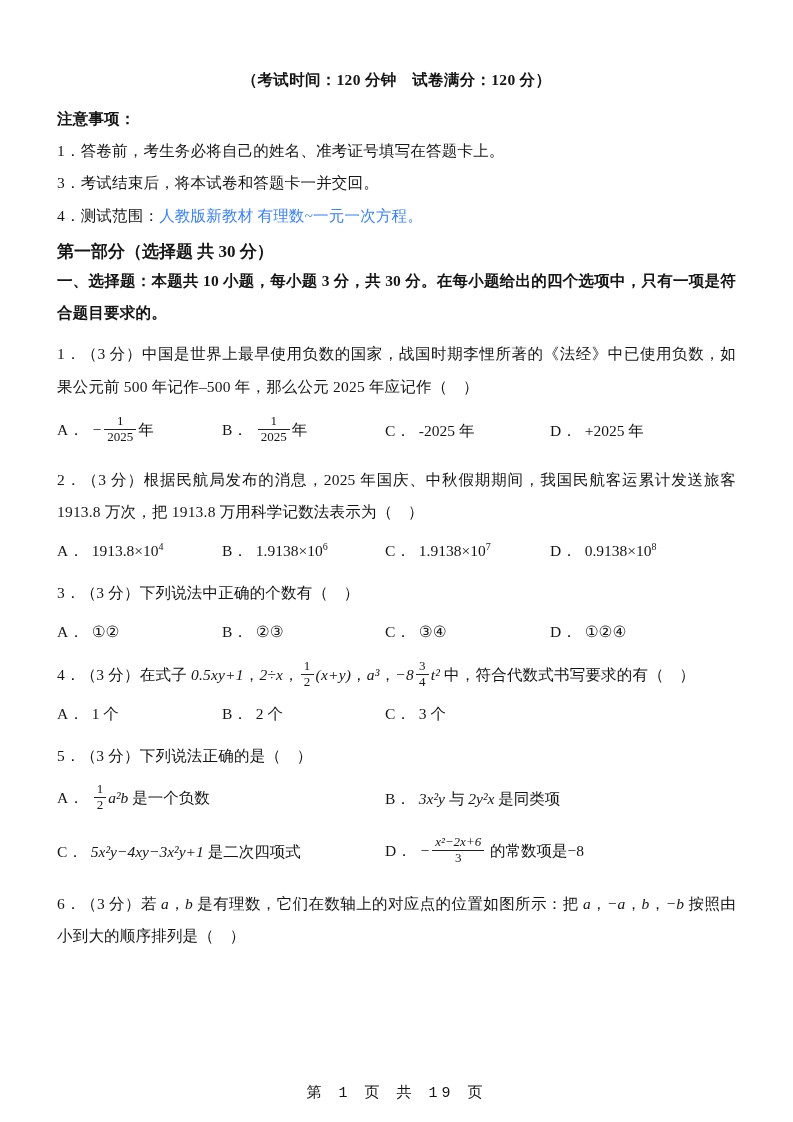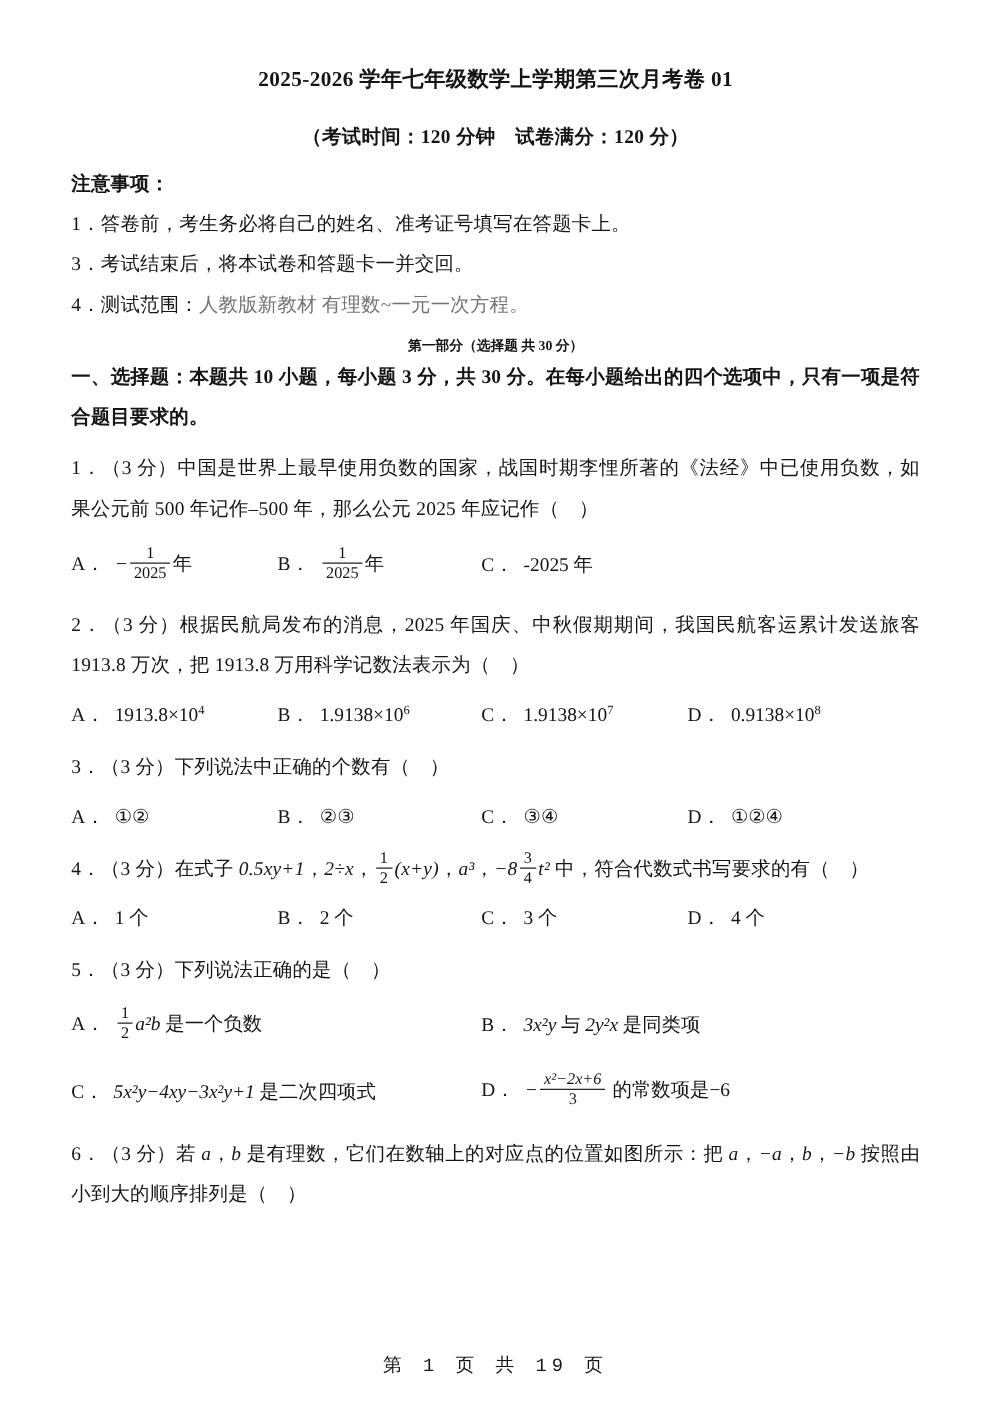--- a/index.html
+++ b/index.html
@@ -6,22 +6,22 @@
   body{
     width:793px;height:1122px;overflow:hidden;position:relative;
     font-family:"Liberation Serif","DejaVu Serif",serif;
     color:#151515;
   }
   .page{position:relative;width:793px;height:1122px;box-sizing:border-box;padding:46px 57px 0 57px;}
   .title{font-size:17px;font-weight:bold;text-align:center;margin:6px 0 0 0;letter-spacing:.3px;}
   .subtitle{font-size:15.5px;font-weight:bold;text-align:center;margin:24px 0 12px 0;letter-spacing:.3px;}
   p.line{margin:0;font-size:15.5px;line-height:2.08;text-align:justify;letter-spacing:.2px;}
   .bold{font-weight:bold;}
-  .red{color:#737373;}
-  .section-heading{font-size:11px;font-weight:bold;text-align:center;margin:8px 0 2px 0;}
+  .red{color:#3b82f6;}
+  .section-heading{font-size:17px;font-weight:bold;text-align:left;margin:8px 0 2px 0;}
   .question{margin-top:9px;}
   .opt-grid{display:grid;grid-template-columns:165px 163px 165px auto;align-items:center;
             font-size:15.5px;margin:6px 0 2px 0;min-height:34px;}
   .opt-grid2{display:grid;grid-template-columns:328px auto;align-items:center;
             font-size:15.5px;margin:4px 0 2px 0;}
   .opt-cell{white-space:nowrap;}
   .olabel{margin-right:8px;}
   .math{font-style:italic;font-family:"Liberation Serif","DejaVu Serif",serif;}
   .frac{display:inline-block;vertical-align:middle;text-align:center;font-size:13px;
         line-height:1.15;transform:translateY(-2px);margin:0 2px;}
@@ -31,21 +31,20 @@
   .taller{min-height:52px;}
   .footer{position:absolute;left:0;right:0;bottom:20px;text-align:center;
           font-size:15px;letter-spacing:4px;font-family:Liberation Mono, monospace;}
   sup{font-size:10px;}
 </style>
 </head>
 <body>
 
 <div class="page">
 
-  <div class="title">2025-2026 学年七年级数学上学期第三次月考卷 01</div>
   <div class="subtitle">（考试时间：120 分钟　试卷满分：120 分）</div>
 
   <p class="line bold">注意事项：</p>
   <p class="line">1．答卷前，考生务必将自己的姓名、准考证号填写在答题卡上。</p>
   <p class="line">3．考试结束后，将本试卷和答题卡一并交回。</p>
   <p class="line"><span>4．测试范围：</span><span class="red">人教版新教材 有理数~一元一次方程。</span></p>
 
   <div class="section-heading">第一部分（选择题 共 30 分）</div>
   <p class="line bold">一、选择题：本题共 10 小题，每小题 3 分，共 30 分。在每小题给出的四个选项中，只有一项是符合题目要求的。</p>
 
@@ -53,20 +52,23 @@
     <p class="line">1．（3 分）中国是世界上最早使用负数的国家，战国时期李悝所著的《法经》中已使用负数，如果公元前 500 年记作–500 年，那么公元 2025 年应记作（　）</p>
     <div class="opt-grid tall">
       <span class="opt-cell">
         <span class="olabel">A．</span><span class="math">−</span><span class="frac"><span class="fnum">1</span><span class="fden">2025</span></span><span>年</span>
       </span>
       <span class="opt-cell">
         <span class="olabel">B．</span><span class="frac"><span class="fnum">1</span><span class="fden">2025</span></span><span>年</span>
       </span>
       <span class="opt-cell">
         <span class="olabel">C．</span><span>-2025 年</span>
+      </span>
+      <span class="opt-cell">
+        <span class="olabel">D．</span><span>+2025 年</span>
       </span>
     </div>
   </div>
 
   <div class="question">
     <p class="line">2．（3 分）根据民航局发布的消息，2025 年国庆、中秋假期期间，我国民航客运累计发送旅客 1913.8 万次，把 1913.8 万用科学记数法表示为（　）</p>
     <div class="opt-grid">
       <span class="opt-cell"><span class="olabel">A．</span><span>1913.8×10</span><sup>4</sup></span>
       <span class="opt-cell"><span class="olabel">B．</span><span>1.9138×10</span><sup>6</sup></span>
       <span class="opt-cell"><span class="olabel">C．</span><span>1.9138×10</span><sup>7</sup></span>
@@ -83,33 +85,32 @@
       <span class="opt-cell"><span class="olabel">D．</span><span>①②④</span></span>
     </div>
   </div>
 
   <div class="question">
     <p class="line"><span>4．（3 分）在式子 </span><span class="math">0.5xy+1</span><span>，</span><span class="math">2÷x</span><span>，</span><span class="frac"><span class="fnum">1</span><span class="fden">2</span></span><span class="math">(x+y)</span><span>，</span><span class="math">a³</span><span>，</span><span class="math">−8</span><span class="frac"><span class="fnum">3</span><span class="fden">4</span></span><span class="math">t²</span><span> 中，符合代数式书写要求的有（　）</span></p>
     <div class="opt-grid">
       <span class="opt-cell"><span class="olabel">A．</span><span>1 个</span></span>
       <span class="opt-cell"><span class="olabel">B．</span><span>2 个</span></span>
       <span class="opt-cell"><span class="olabel">C．</span><span>3 个</span></span>
-      <span class="opt-cell"><span class="olabel">D．</span><span>4 个</span></span>
     </div>
   </div>
 
   <div class="question">
     <p class="line">5．（3 分）下列说法正确的是（　）</p>
     <div class="opt-grid2 tall">
       <span class="opt-cell"><span class="olabel">A．</span><span class="frac"><span class="fnum">1</span><span class="fden">2</span></span><span class="math">a²b</span><span> 是一个负数</span></span>
       <span class="opt-cell"><span class="olabel">B．</span><span class="math">3x²y</span><span> 与 </span><span class="math">2y²x</span><span> 是同类项</span></span>
     </div>
     <div class="opt-grid2 taller">
       <span class="opt-cell"><span class="olabel">C．</span><span class="math">5x²y−4xy−3x²y+1</span><span> 是二次四项式</span></span>
-      <span class="opt-cell"><span class="olabel">D．</span><span class="math">−</span><span class="frac"><span class="fnum math">x²−2x+6</span><span class="fden">3</span></span><span> 的常数项是−6</span></span>
+      <span class="opt-cell"><span class="olabel">D．</span><span class="math">−</span><span class="frac"><span class="fnum math">x²−2x+6</span><span class="fden">3</span></span><span> 的常数项是−8</span></span>
     </div>
   </div>
 
   <div class="question">
     <p class="line"><span>6．（3 分）若 </span><span class="math">a</span><span>，</span><span class="math">b</span><span> 是有理数，它们在数轴上的对应点的位置如图所示：把 </span><span class="math">a</span><span>，</span><span class="math">−a</span><span>，</span><span class="math">b</span><span>，</span><span class="math">−b</span><span> 按照由小到大的顺序排列是（　）</span></p>
 
   </div>
 
   <div class="footer">第 1 页 共 19 页</div>
 

